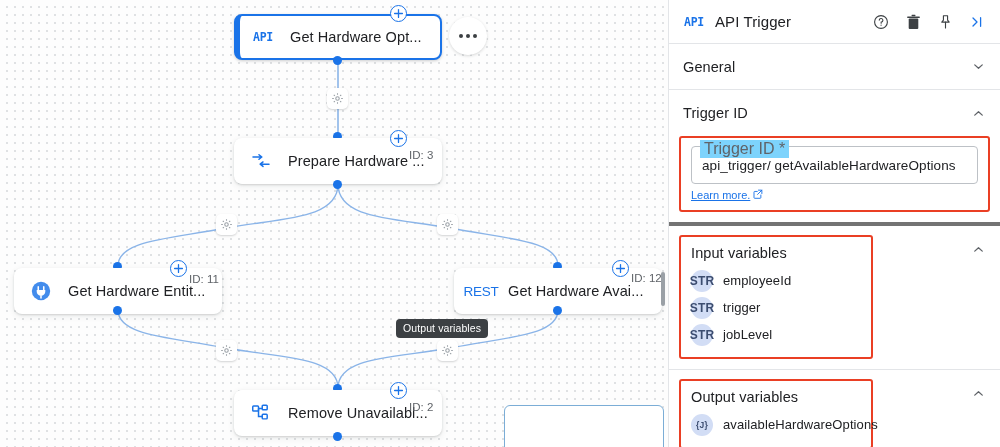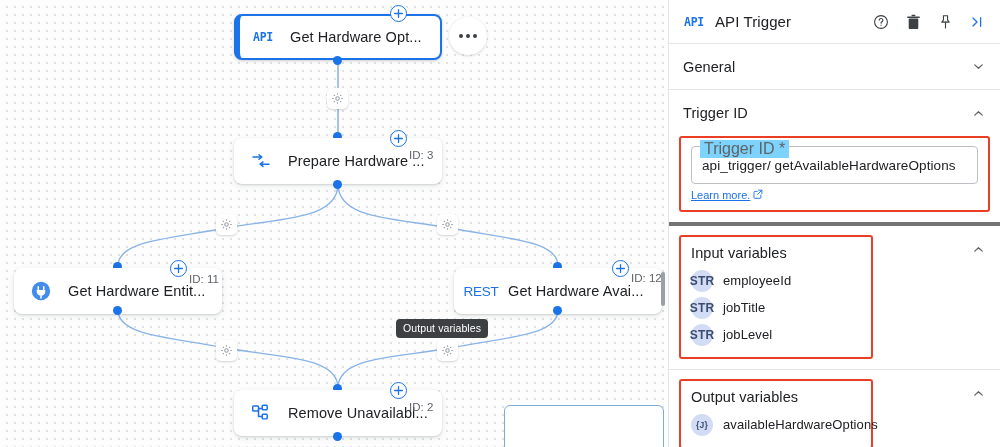--- a/index.html
+++ b/index.html
@@ -461,21 +461,21 @@
           <div class="var-head">
             <span class="var-title">Input variables</span>
           </div>
           <div class="var-list">
             <div class="var-item">
               <span class="var-chip">STR</span>
               <span class="var-name">employeeId</span>
             </div>
             <div class="var-item">
               <span class="var-chip">STR</span>
-              <span class="var-name">jobTitle</span>
+              <span class="var-name">trigger</span>
             </div>
             <div class="var-item">
               <span class="var-chip">STR</span>
               <span class="var-name">jobLevel</span>
             </div>
           </div>
         </div>
         <div style="flex:1; display:flex; justify-content:flex-end; padding:16px 14px 0 0;">
           <span class="chev">
             <svg width="15" height="15" viewBox="0 0 20 20" fill="none" stroke="#5f6368" stroke-width="1.7" stroke-linecap="round" stroke-linejoin="round">

